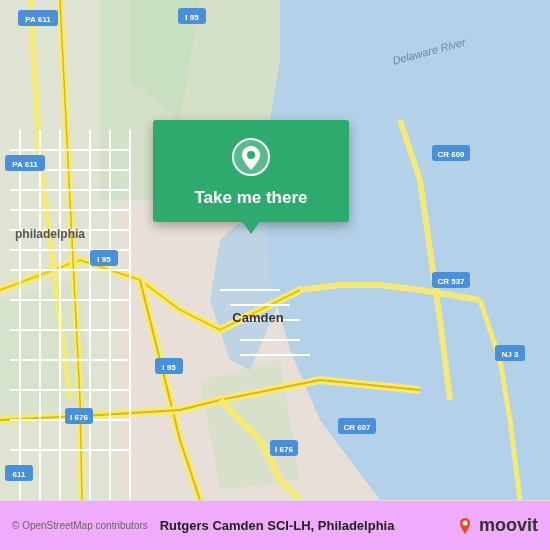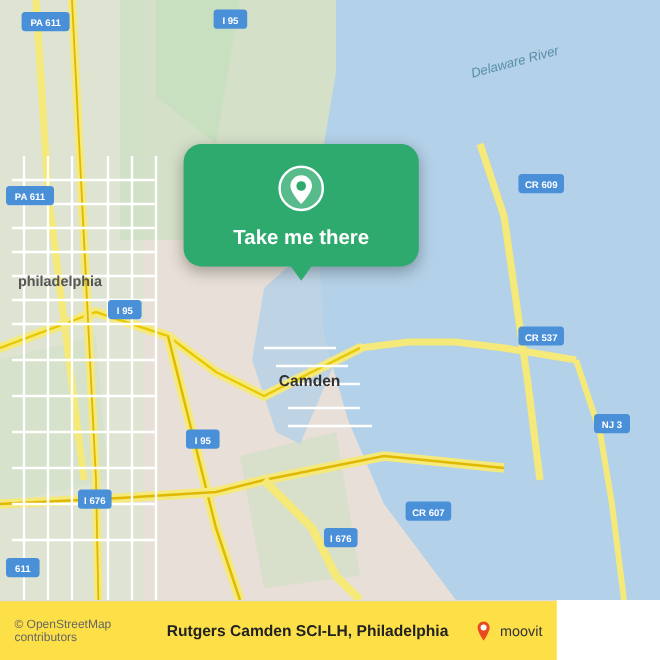--- a/index.html
+++ b/index.html
@@ -15,23 +15,23 @@
       width: 550px;
       height: 500px;
       position: relative;
       overflow: hidden;
       background-color: #e8e0d8;
       text-decoration: underline;
     }
 
     
     #bottom-bar {
-      width: 464px;
+      width: 550px;
       height: 50px;
-      background: #fde047;
+      background: #f0abfc;
       display: flex;
       align-items: center;
       padding: 0 12px;
       border-top: 1px solid #ddd;
       position: relative;
     }
 
     .copyright-text {
       font-size: 10px;
       color: #666;
@@ -45,33 +45,33 @@
       flex: 2;
     }
 
     .moovit-logo {
       display: flex;
       align-items: center;
       gap: 4px;
     }
 
     .moovit-text {
-      font-size: 12px;
-      font-weight: normal;
+      font-size: 18px;
+      font-weight: bold;
       color: #333;
     }
 
     
     .popup-card {
       position: absolute;
       top: 120px;
       left: 153px;
       width: 196px;
       background: #2eaa6e;
-      border-radius: 15px;
+      border-radius: 3px;
       display: flex;
       flex-direction: column;
       align-items: center;
       padding: 16px 20px 14px;
       z-index: 10;
       box-shadow: 0 4px 12px rgba(0,0,0,0.3);
     }
 
     .popup-card::after {
       content: '';

